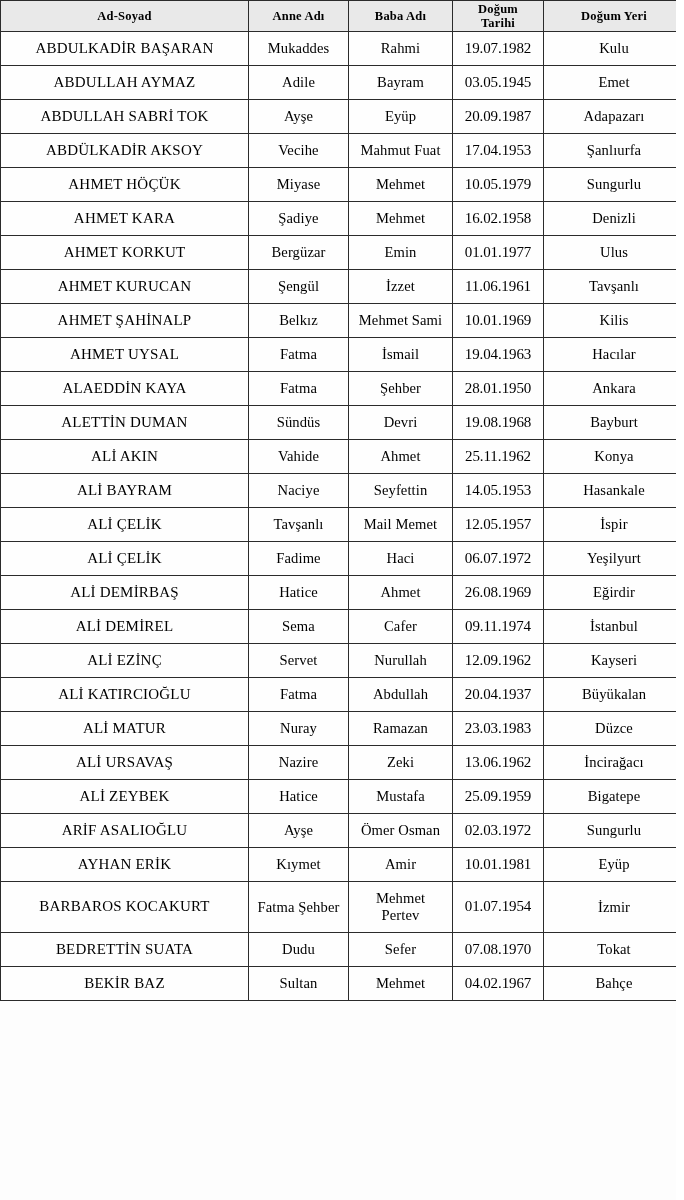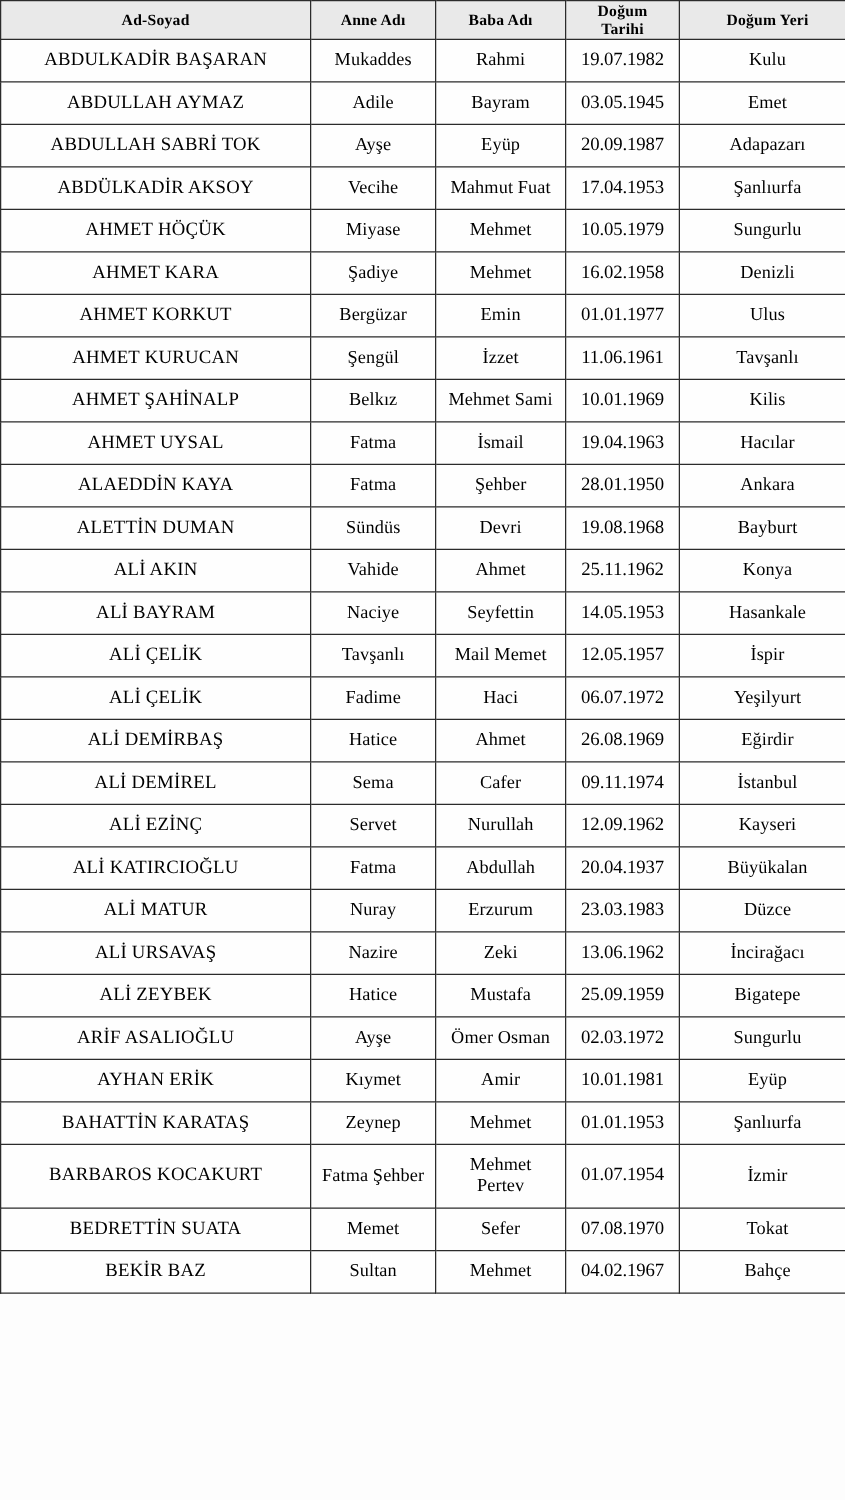--- a/index.html
+++ b/index.html
@@ -247,21 +247,21 @@
         <tr>
           <td class="cell-name">ALİ KATIRCIOĞLU</td>
           <td class="cell-mom">Fatma</td>
           <td class="cell-dad">Abdullah</td>
           <td class="cell-date">20.04.1937</td>
           <td class="cell-place">Büyükalan</td>
         </tr>
         <tr>
           <td class="cell-name">ALİ MATUR</td>
           <td class="cell-mom">Nuray</td>
-          <td class="cell-dad">Erzurum</td>
+          <td class="cell-dad">Ramazan</td>
           <td class="cell-date">23.03.1983</td>
           <td class="cell-place">Düzce</td>
         </tr>
         <tr>
           <td class="cell-name">ALİ URSAVAŞ</td>
           <td class="cell-mom">Nazire</td>
           <td class="cell-dad">Zeki</td>
           <td class="cell-date">13.06.1962</td>
           <td class="cell-place">İncirağacı</td>
         </tr>
@@ -278,41 +278,34 @@
           <td class="cell-dad">Ömer Osman</td>
           <td class="cell-date">02.03.1972</td>
           <td class="cell-place">Sungurlu</td>
         </tr>
         <tr>
           <td class="cell-name">AYHAN ERİK</td>
           <td class="cell-mom">Kıymet</td>
           <td class="cell-dad">Amir</td>
           <td class="cell-date">10.01.1981</td>
           <td class="cell-place">Eyüp</td>
-        </tr>
-        <tr>
-          <td class="cell-name">BAHATTİN KARATAŞ</td>
-          <td class="cell-mom">Zeynep</td>
-          <td class="cell-dad">Mehmet</td>
-          <td class="cell-date">01.01.1953</td>
-          <td class="cell-place">Şanlıurfa</td>
         </tr>
         <tr class="tall">
           <td class="cell-name">BARBAROS KOCAKURT</td>
           <td class="cell-mom">Fatma Şehber</td>
           <td class="cell-dad">
             <span class="two-line">Mehmet</span>
             <span class="two-line">Pertev</span>
           </td>
           <td class="cell-date">01.07.1954</td>
           <td class="cell-place">İzmir</td>
         </tr>
         <tr>
           <td class="cell-name">BEDRETTİN SUATA</td>
-          <td class="cell-mom">Memet</td>
+          <td class="cell-mom">Dudu</td>
           <td class="cell-dad">Sefer</td>
           <td class="cell-date">07.08.1970</td>
           <td class="cell-place">Tokat</td>
         </tr>
         <tr>
           <td class="cell-name">BEKİR BAZ</td>
           <td class="cell-mom">Sultan</td>
           <td class="cell-dad">Mehmet</td>
           <td class="cell-date">04.02.1967</td>
           <td class="cell-place">Bahçe</td>

